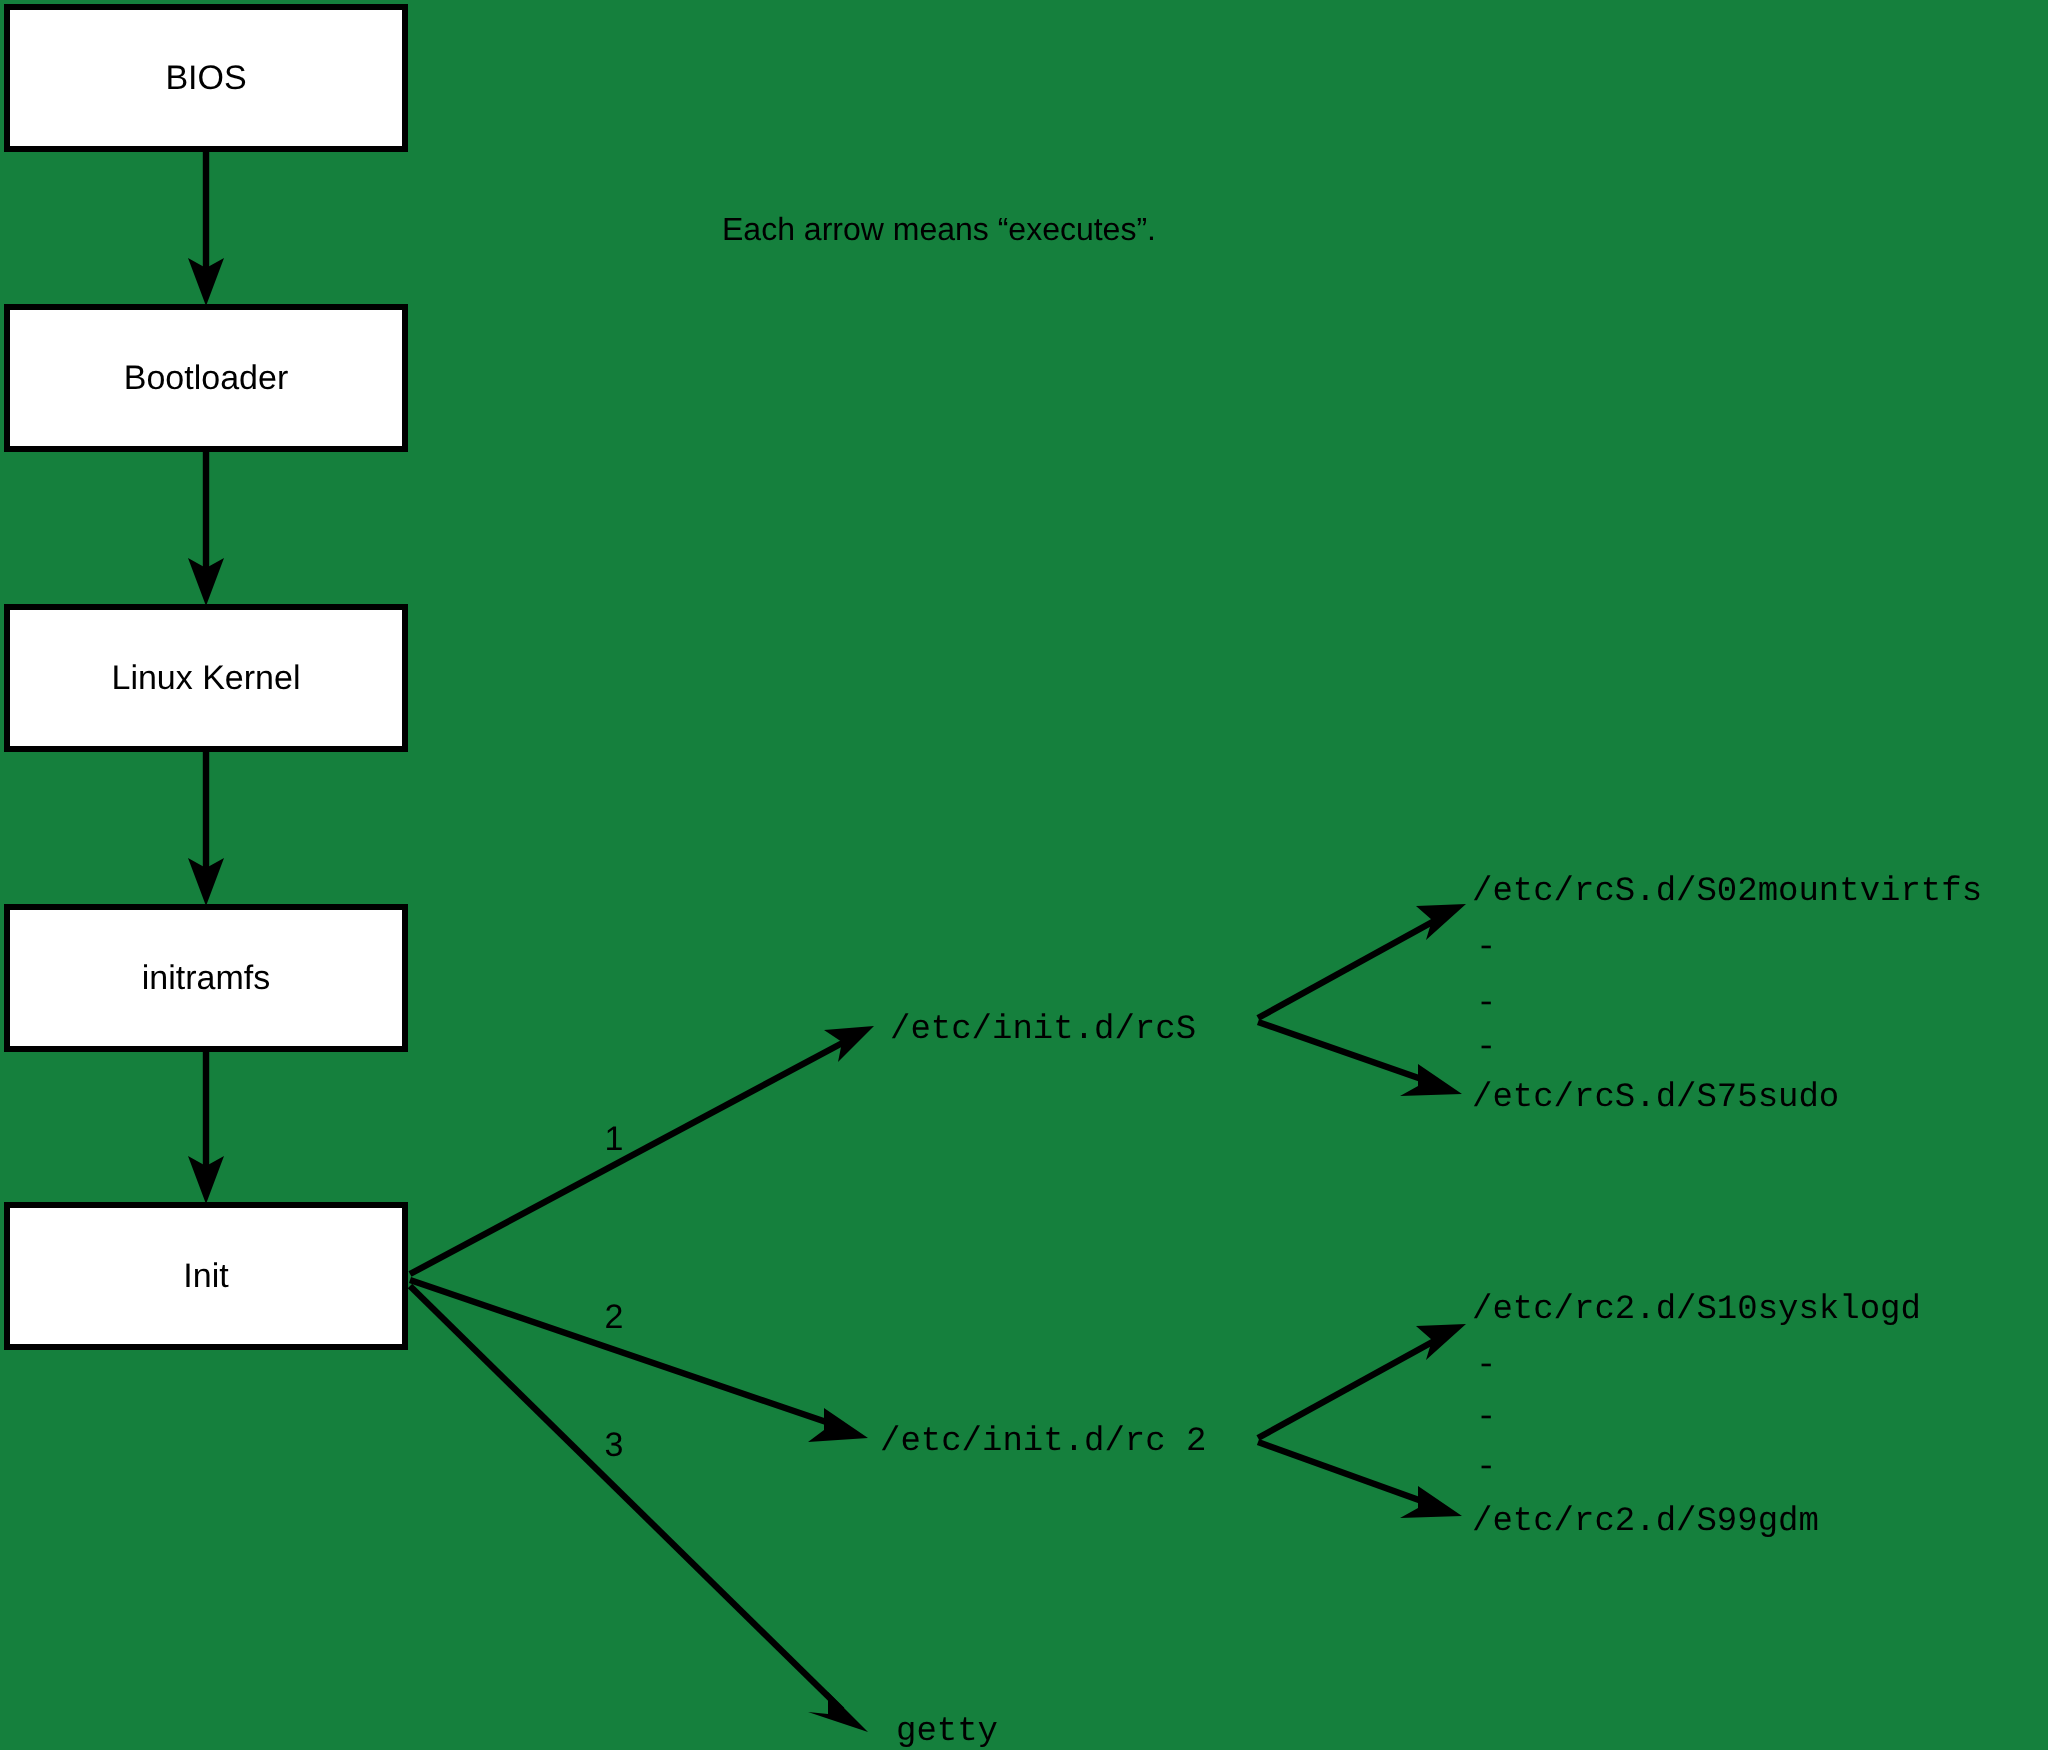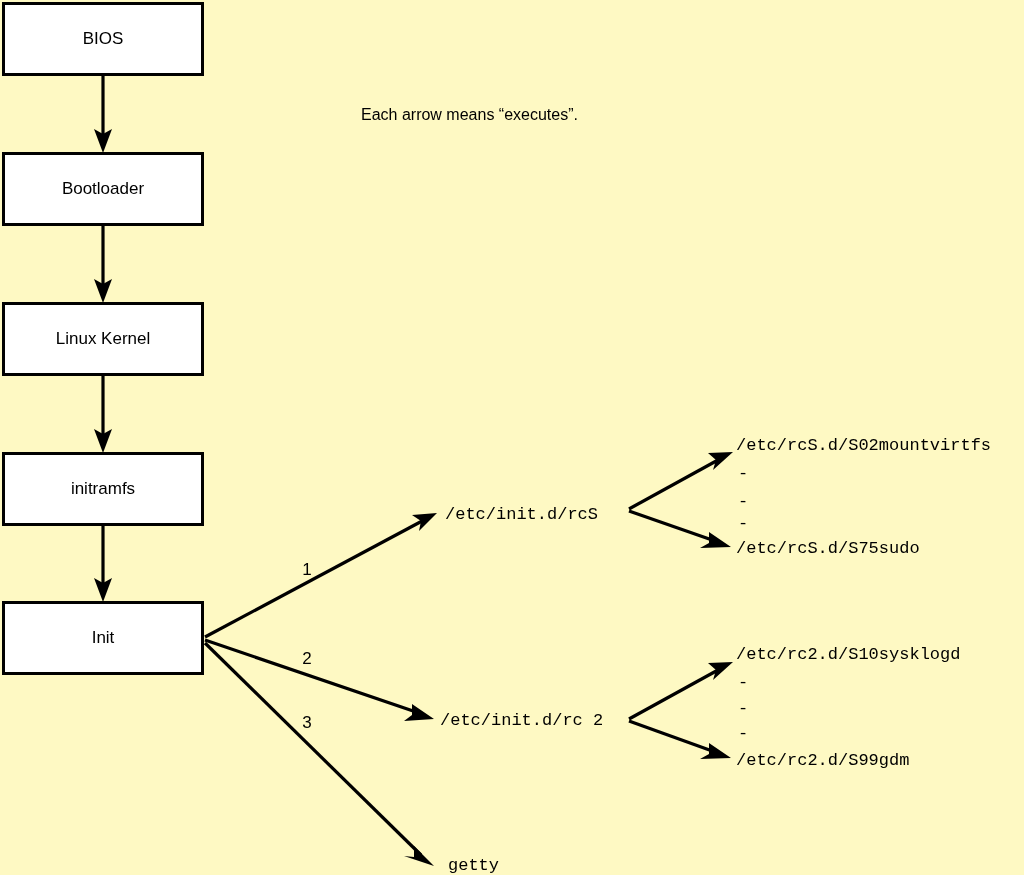--- a/index.html
+++ b/index.html
@@ -10,21 +10,21 @@
   }
   body {
     font-family: "Liberation Sans", sans-serif;
     color: #000000;
   }
   #diagram-root {
     position: relative;
     width: 1024px;
     height: 875px;
     overflow: hidden;
-    background: #fef9c3;
+    background: #15803d;
   }
   svg#boot-diagram {
     display: block;
     width: 1024px;
     height: 875px;
   }
   .node-box {
     fill: #ffffff;
     stroke: #000000;
     stroke-width: 3;

